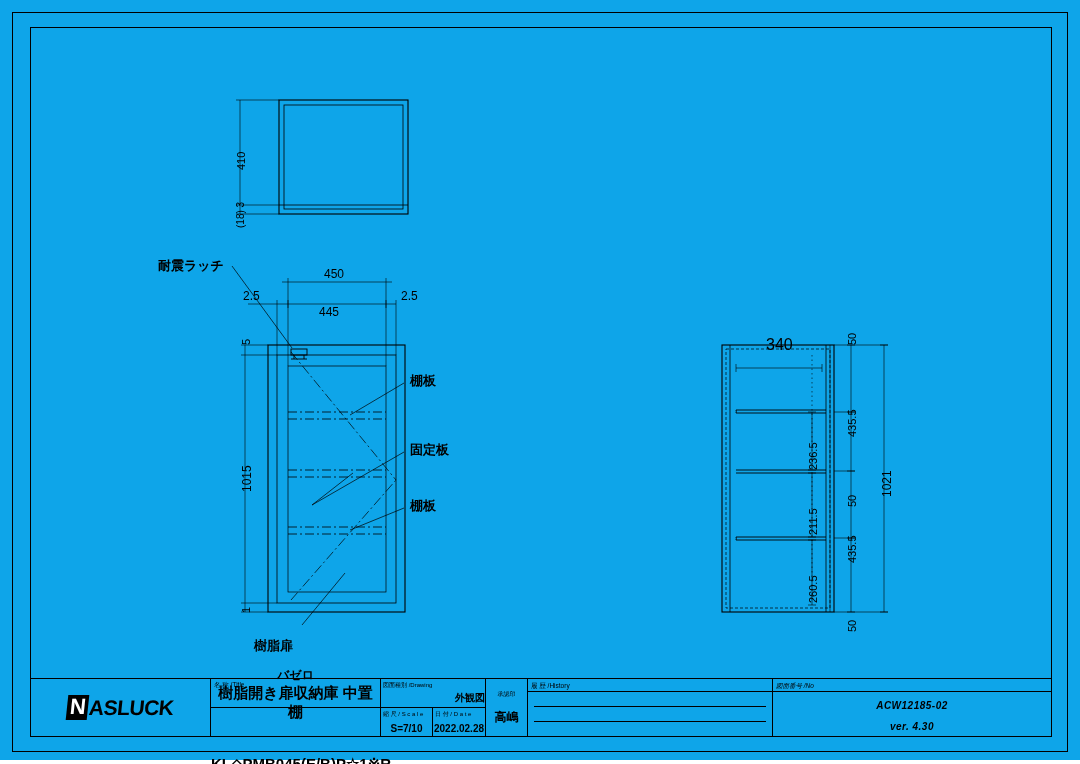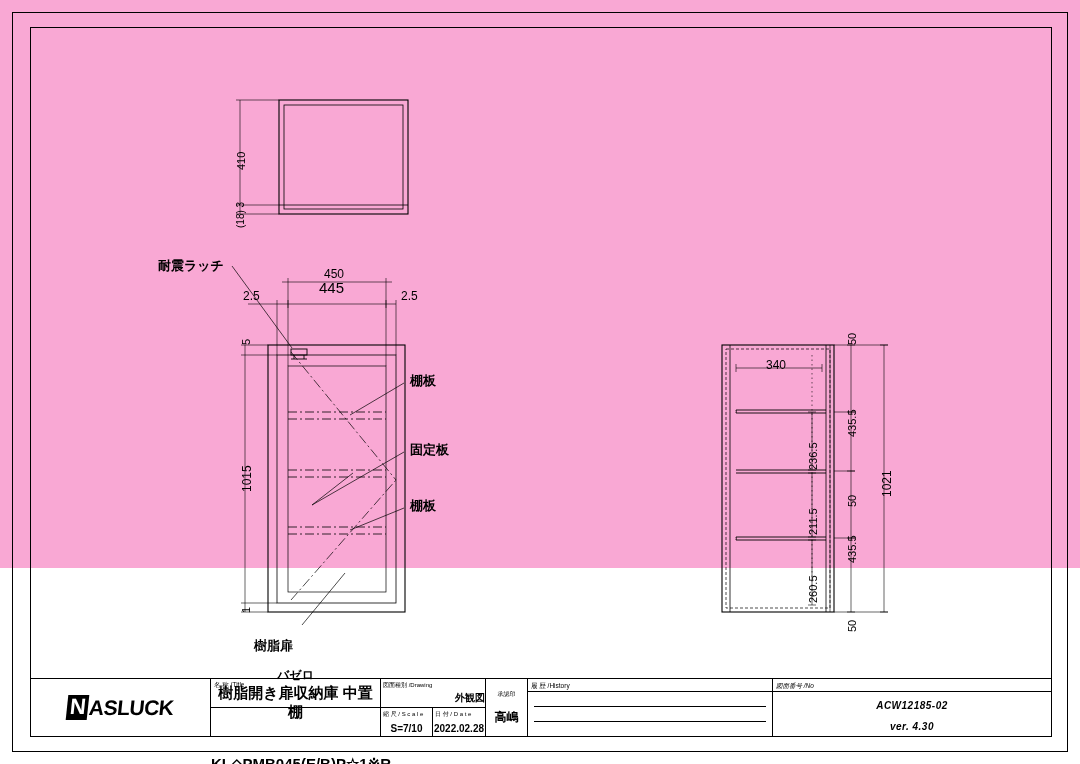--- a/index.html
+++ b/index.html
@@ -10,22 +10,22 @@
   body {
     width: 1080px;
     height: 764px;
     font-family: "Liberation Sans", sans-serif;
     color: #000;
     overflow: hidden;
   }
   #sheet {
     position: relative;
     width: 1080px;
-    height: 568px;
-    background: #f9a8d4;
+    height: 760px;
+    background: #0ea5e9;
   }
   .frame-outer {
     position: absolute;
     left: 12px;
     top: 12px;
     width: 1056px;
     height: 740px;
     border: 1.5px solid #000;
     box-sizing: border-box;
   }
@@ -414,35 +414,35 @@
         <line x1="808" y1="540" x2="816" y2="540"></line>
         <line x1="808" y1="605" x2="816" y2="605"></line>
       </g>
     </g>
   </svg>
 
   <div class="lbl v" style="left:236px; top:170px;">410</div>
   <div class="lbl v" style="left:236px; top:228px; font-size:10px;">(18) 3</div>
 
   <div class="lbl" style="left:324px; top:268px; font-size:12px;">450</div>
-  <div class="lbl" style="left:319px; top:280px; font-size:15px;">445</div>
+  <div class="lbl" style="left:319px; top:306px; font-size:12px;">445</div>
   <div class="lbl" style="left:243px; top:290px; font-size:12px;">2.5</div>
   <div class="lbl" style="left:401px; top:290px; font-size:12px;">2.5</div>
 
   <div class="lbl v" style="left:241px; top:345px;">5</div>
   <div class="lbl v" style="left:241px; top:492px; font-size:12px;">1015</div>
   <div class="lbl v" style="left:241px; top:613px;">1</div>
 
   <div class="lbl jp" style="left:158px; top:259px;">耐震ラッチ</div>
   <div class="lbl jp" style="left:410px; top:374px;">棚板</div>
   <div class="lbl jp" style="left:410px; top:443px;">固定板</div>
   <div class="lbl jp" style="left:410px; top:499px;">棚板</div>
   <div class="lbl jp" style="left:254px; top:639px;">樹脂扉</div>
 
-  <div class="lbl" style="left:766px; top:359px; font-size:12px;">340</div>
+  <div class="lbl" style="left:766px; top:337px; font-size:16px;">340</div>
 
   <div class="lbl v" style="left:808px; top:470px;">236.5</div>
   <div class="lbl v" style="left:808px; top:535px;">211.5</div>
   <div class="lbl v" style="left:808px; top:603px;">260.5</div>
 
   <div class="lbl v" style="left:847px; top:437px;">435.5</div>
   <div class="lbl v" style="left:847px; top:507px;">50</div>
   <div class="lbl v" style="left:847px; top:563px;">435.5</div>
 
   <div class="lbl v" style="left:847px; top:345px;">50</div>

